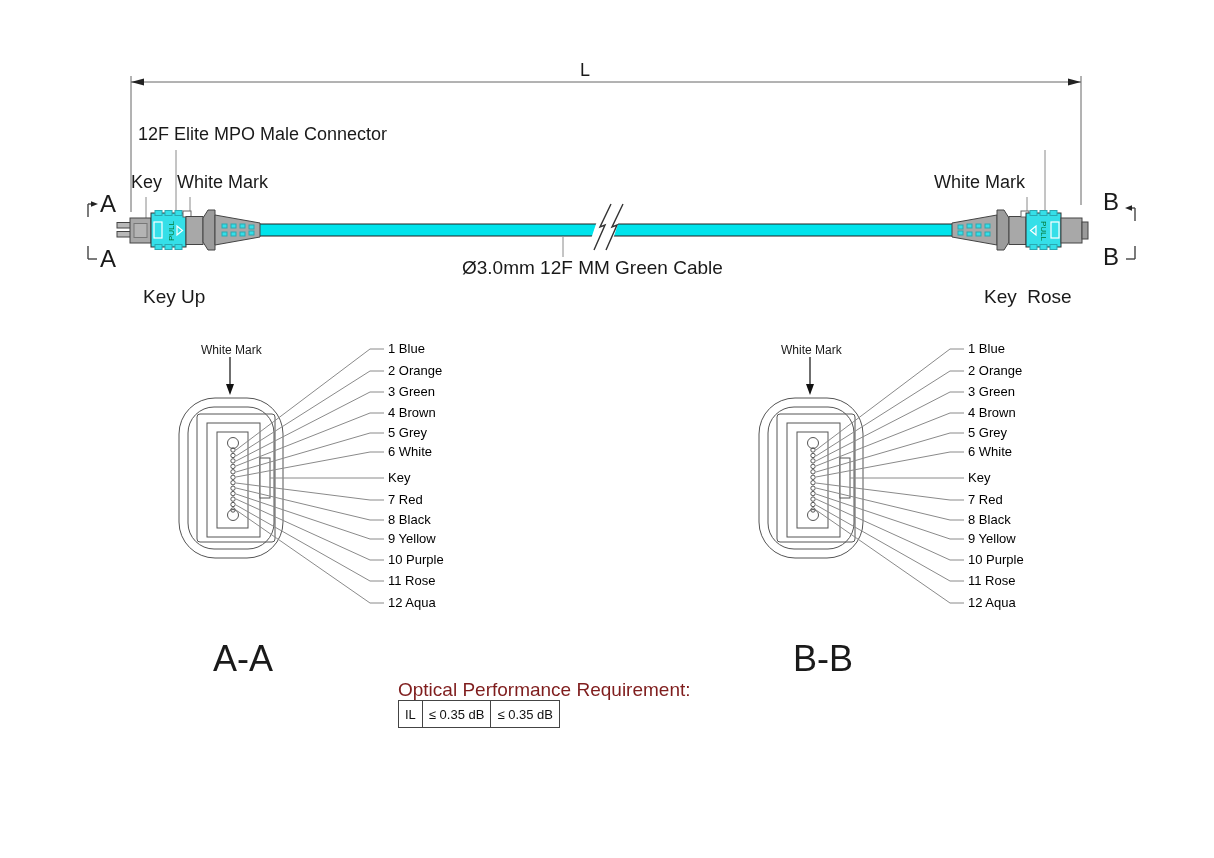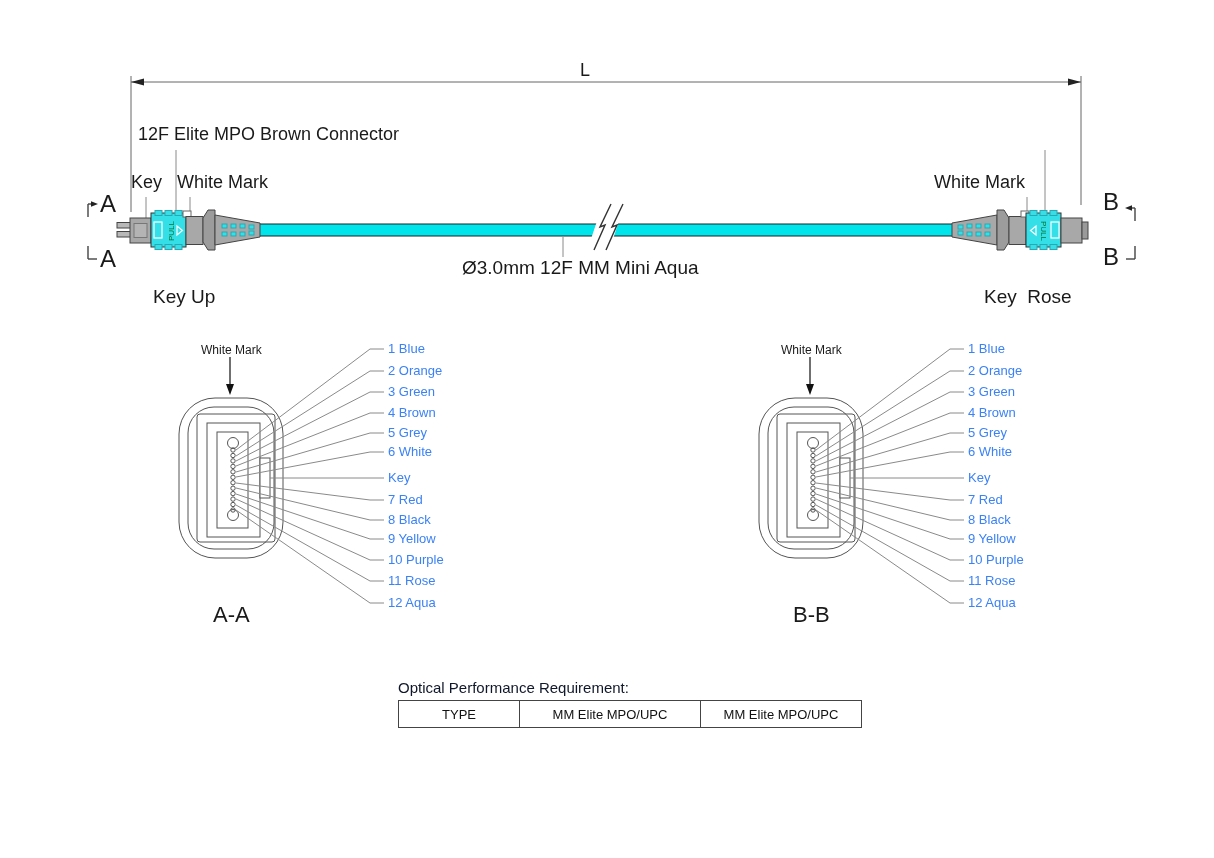--- a/index.html
+++ b/index.html
@@ -3,32 +3,32 @@
 <meta charset="utf-8">
 <style>
   html,body{margin:0;padding:0;background:#fff;}
   #page{position:relative;width:1214px;height:858px;background:#fff;overflow:hidden;
         font-family:"Liberation Sans",sans-serif;color:#111;}
   svg{position:absolute;left:0;top:0;}
   .lbl{position:absolute;white-space:pre;color:#1a1a1a;}
   .f18{font-size:18px;}
   .f19{font-size:19px;}
   .f24{font-size:24px;}
-  .f32{font-size:22px;}
+  .f32{font-size:36px;margin-top:36px;}
   .f12{font-size:12px;}
-  .legend{position:absolute;font-size:13px;line-height:18px;color:#3b82f6;white-space:pre;}
+  .legend{position:absolute;font-size:13px;line-height:18px;color:#000000;white-space:pre;}
   .lg-l{left:388px;}
   .lg-r{left:968px;}
   #perf-table{position:absolute;left:398px;top:700px;border-collapse:collapse;}
   #perf-table td{border:1px solid #444;height:26px;text-align:center;vertical-align:middle;
                  font-size:13px;color:#111;padding:0 6px;}
   #perf-table td.c1{width:108px;}
   #perf-table td.c2{width:168px;}
   #perf-table td.c3{width:148px;}
-  .ttl{position:absolute;font-size:15px;color:#0f172a;}
+  .ttl{position:absolute;font-size:19px;color:#7f1d1d;}
 </style>
 </head>
 <body>
 
 <div id="page">
 
 <svg width="1214" height="858" viewBox="0 0 1214 858">
 
   <g stroke="#666" stroke-width="1" fill="none">
     <line x1="131" y1="82" x2="1081" y2="82"></line>
@@ -215,31 +215,31 @@
     <polyline points="816,510 950,603 964,603"></polyline>
   </g>
 
   <g>
     <line x1="810" y1="357" x2="810" y2="386" stroke="#333" stroke-width="1.4"></line>
     <polygon points="806,384 814,384 810,395" fill="#111"></polygon>
   </g>
 </svg>
 
 <div class="lbl f18" style="left:580px;top:60px;">L</div>
-<div class="lbl f18" style="left:138px;top:124px;">12F Elite MPO Brown Connector</div>
+<div class="lbl f18" style="left:138px;top:124px;">12F Elite MPO Male Connector</div>
 <div class="lbl f18" style="left:131px;top:172px;">Key</div>
 <div class="lbl f18" style="left:177px;top:172px;">White Mark</div>
 <div class="lbl f18" style="left:934px;top:172px;">White Mark</div>
 <div class="lbl f24" style="left:100px;top:190px;">A</div>
 <div class="lbl f24" style="left:100px;top:245px;">A</div>
 <div class="lbl f24" style="left:1103px;top:188px;">B</div>
 <div class="lbl f24" style="left:1103px;top:243px;">B</div>
-<div class="lbl f19" style="left:143px;top:286px;margin-left:10px;">Key Up</div>
+<div class="lbl f19" style="left:143px;top:286px;">Key Up</div>
 <div class="lbl f19" style="left:984px;top:286px;">Key  Rose</div>
-<div class="lbl f19" style="left:462px;top:257px;">Ø3.0mm 12F MM Mini Aqua</div>
+<div class="lbl f19" style="left:462px;top:257px;">Ø3.0mm 12F MM Green Cable</div>
 
 <div class="lbl f12" style="left:201px;top:343px;">White Mark</div>
 <div class="lbl f12" style="left:781px;top:343px;">White Mark</div>
 <div class="lbl f32" style="left:213px;top:602px;">A-A</div>
 <div class="lbl f32" style="left:793px;top:602px;">B-B</div>
 
 <div class="legend lg-l" style="top:340px">1 Blue</div>
 <div class="legend lg-l" style="top:362px">2 Orange</div>
 <div class="legend lg-l" style="top:383px">3 Green</div>
 <div class="legend lg-l" style="top:404px">4 Brown</div>
@@ -263,21 +263,21 @@
 <div class="legend lg-r" style="top:491px">7 Red</div>
 <div class="legend lg-r" style="top:511px">8 Black</div>
 <div class="legend lg-r" style="top:530px">9 Yellow</div>
 <div class="legend lg-r" style="top:551px">10 Purple</div>
 <div class="legend lg-r" style="top:572px">11 Rose</div>
 <div class="legend lg-r" style="top:594px">12 Aqua</div>
 
 <div class="ttl" style="left:398px;top:679px;">Optical Performance Requirement:</div>
 <table id="perf-table">
   <tbody>
-        <tr>
-    <td class="c1">TYPE</td>
-    <td class="c2">MM Elite MPO/UPC</td>
-    <td class="c3">MM Elite MPO/UPC</td>
+  <tr>
+    <td>IL</td>
+    <td>≤ 0.35 dB</td>
+    <td>≤ 0.35 dB</td>
   </tr>
 </tbody>
     </table>
 
 </div>
 
 </body></html>

